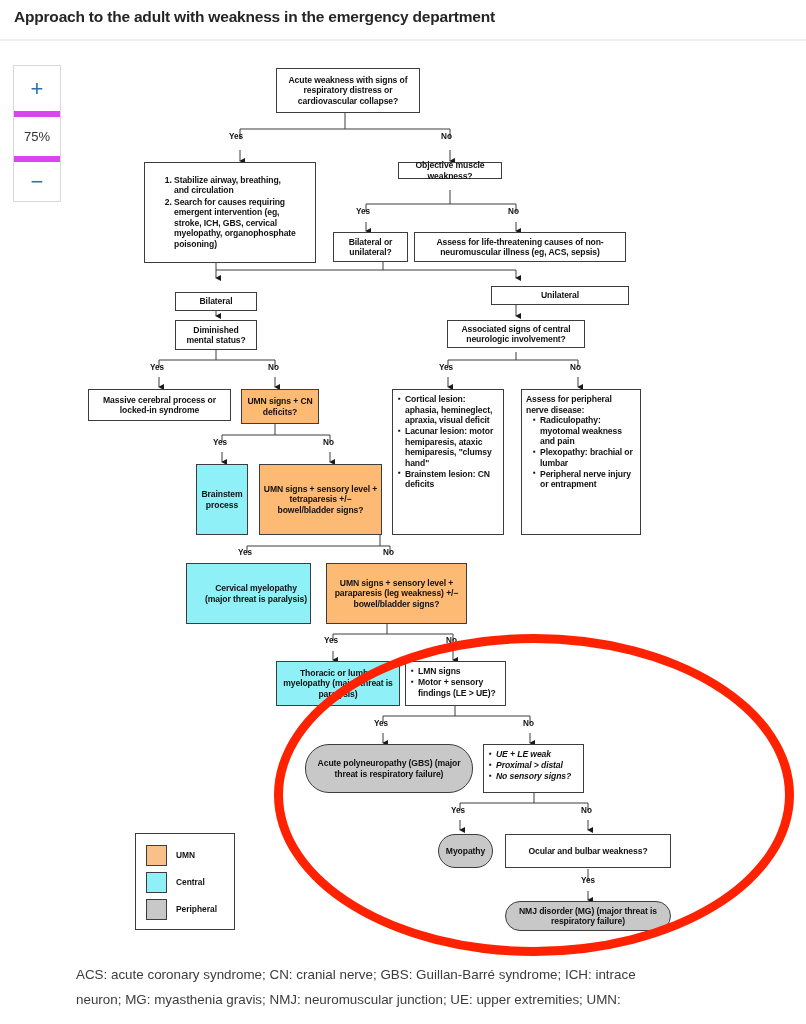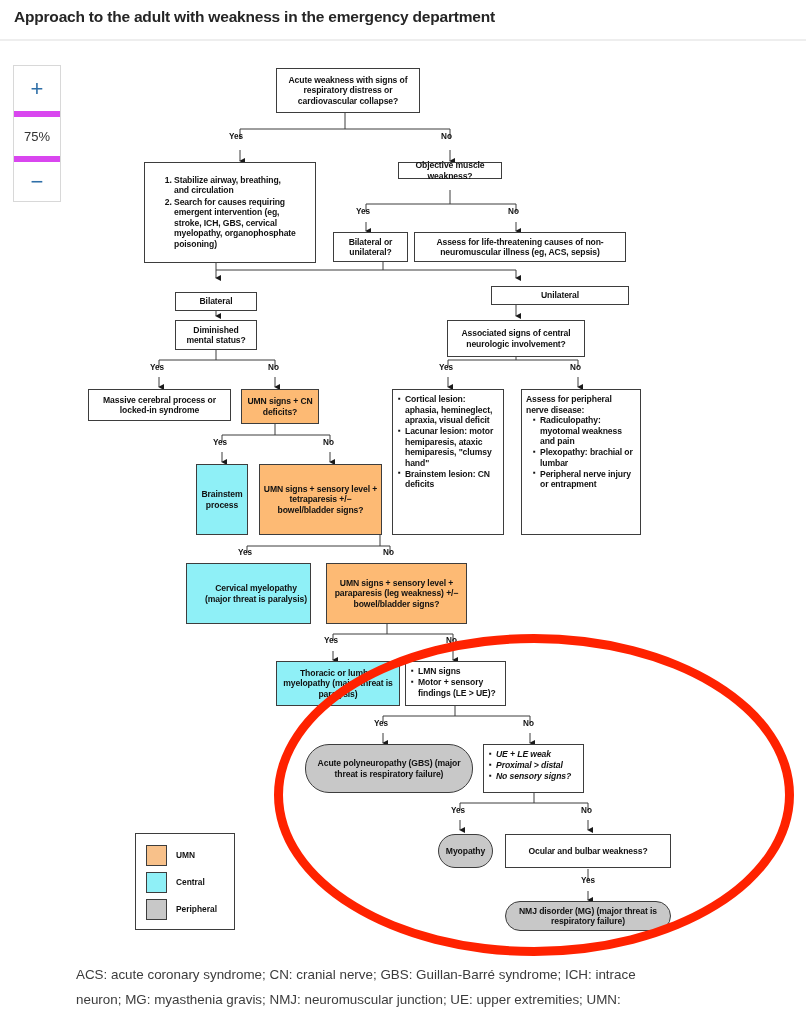--- a/index.html
+++ b/index.html
@@ -292,21 +292,21 @@
   <div class="node" style="left:175px; top:286px; width:82px; height:19px;margin-top:6px;">
     <span class="inner">Bilateral</span>
   </div>
   <div class="node" style="left:447px; top:286px; width:138px; height:19px;margin-left:44px;">
     <span class="inner">Unilateral</span>
   </div>
 
   <div class="node" style="left:175px; top:320px; width:82px; height:30px;">
     <span class="inner">Diminished mental status?</span>
   </div>
-  <div class="node" style="left:447px; top:320px; width:138px; height:37px;">
+  <div class="node" style="left:447px; top:320px; width:138px; height:28px;">
     <span class="inner">Associated signs of central neurologic involvement?</span>
   </div>
 
   <div class="edge-label" style="left:150px; top:363px;">Yes</div>
   <div class="edge-label" style="left:268px; top:363px;">No</div>
   <div class="edge-label" style="left:439px; top:363px;">Yes</div>
   <div class="edge-label" style="left:570px; top:363px;">No</div>
 
   <div class="node" style="left:88px; top:389px; width:143px; height:32px;">
     <span class="inner">Massive cerebral process or locked-in syndrome</span>

